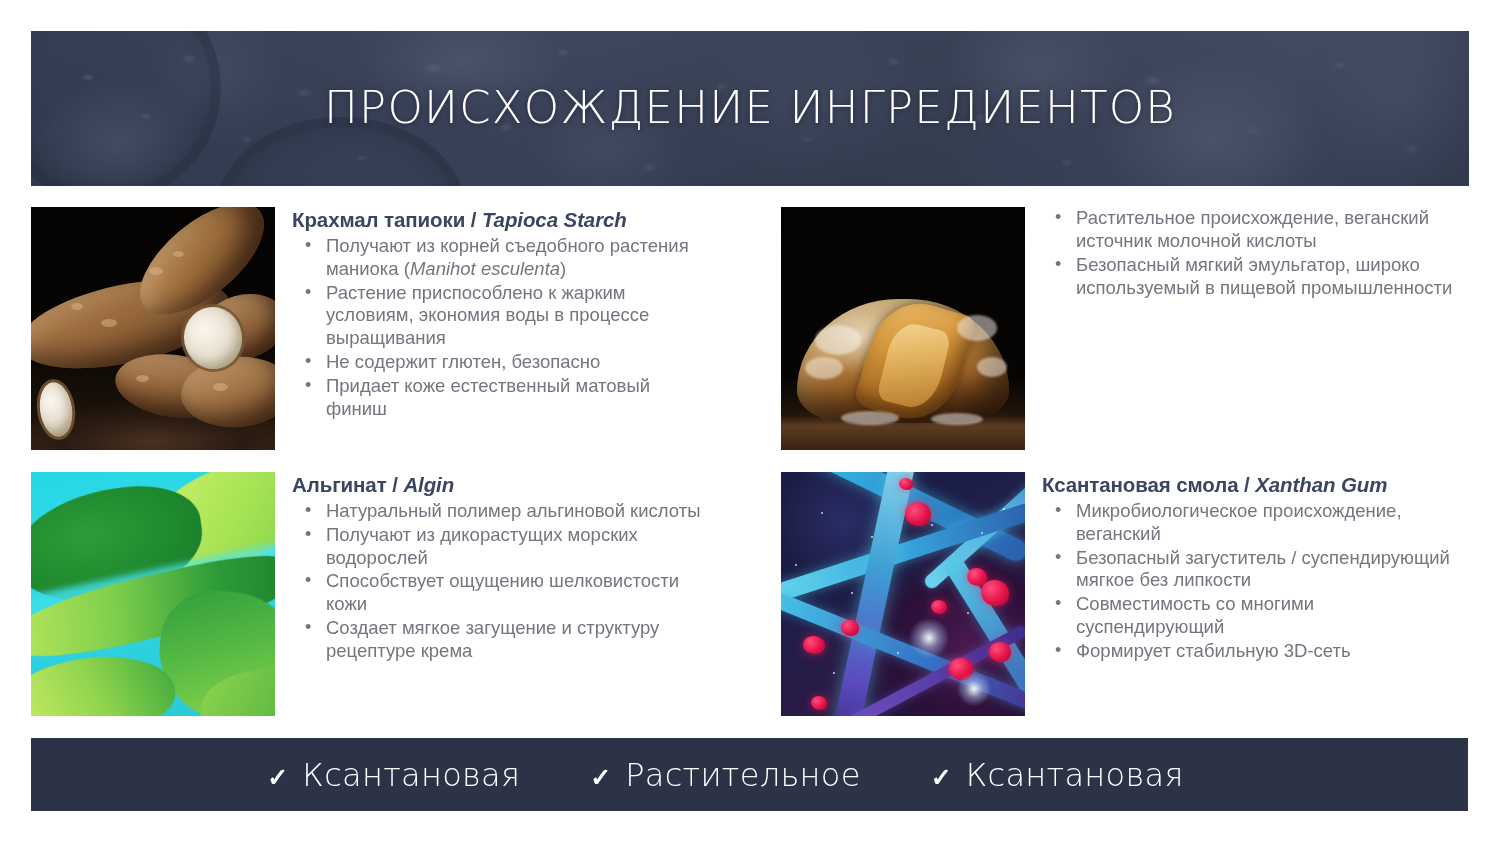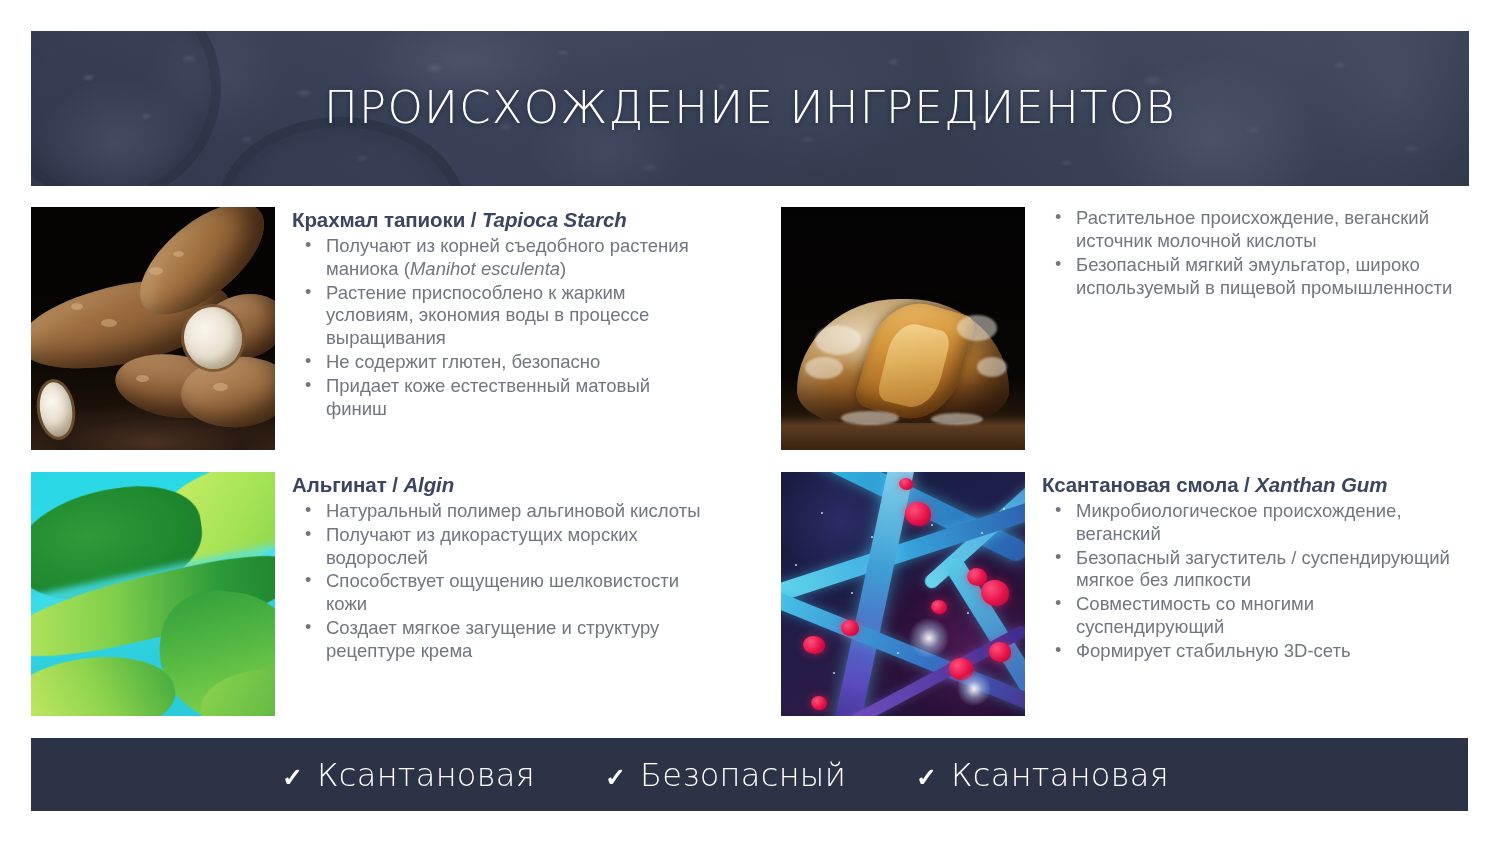--- a/index.html
+++ b/index.html
@@ -573,20 +573,20 @@
 </div>
 
 <div class="footer">
   <div class="footer-inner">
     <div class="claim">
       <span class="claim-check">✓</span>
       <span class="claim-label">Ксантановая</span>
     </div>
     <div class="claim">
       <span class="claim-check">✓</span>
-      <span class="claim-label">Безопасный</span>
+      <span class="claim-label">Растительное</span>
     </div>
     <div class="claim">
       <span class="claim-check">✓</span>
       <span class="claim-label">Ксантановая</span>
     </div>
   </div>
 </div>
 
 </body></html>

